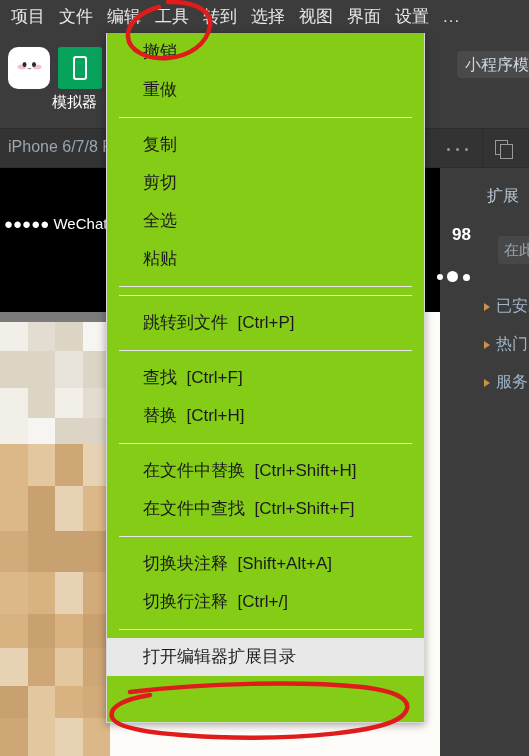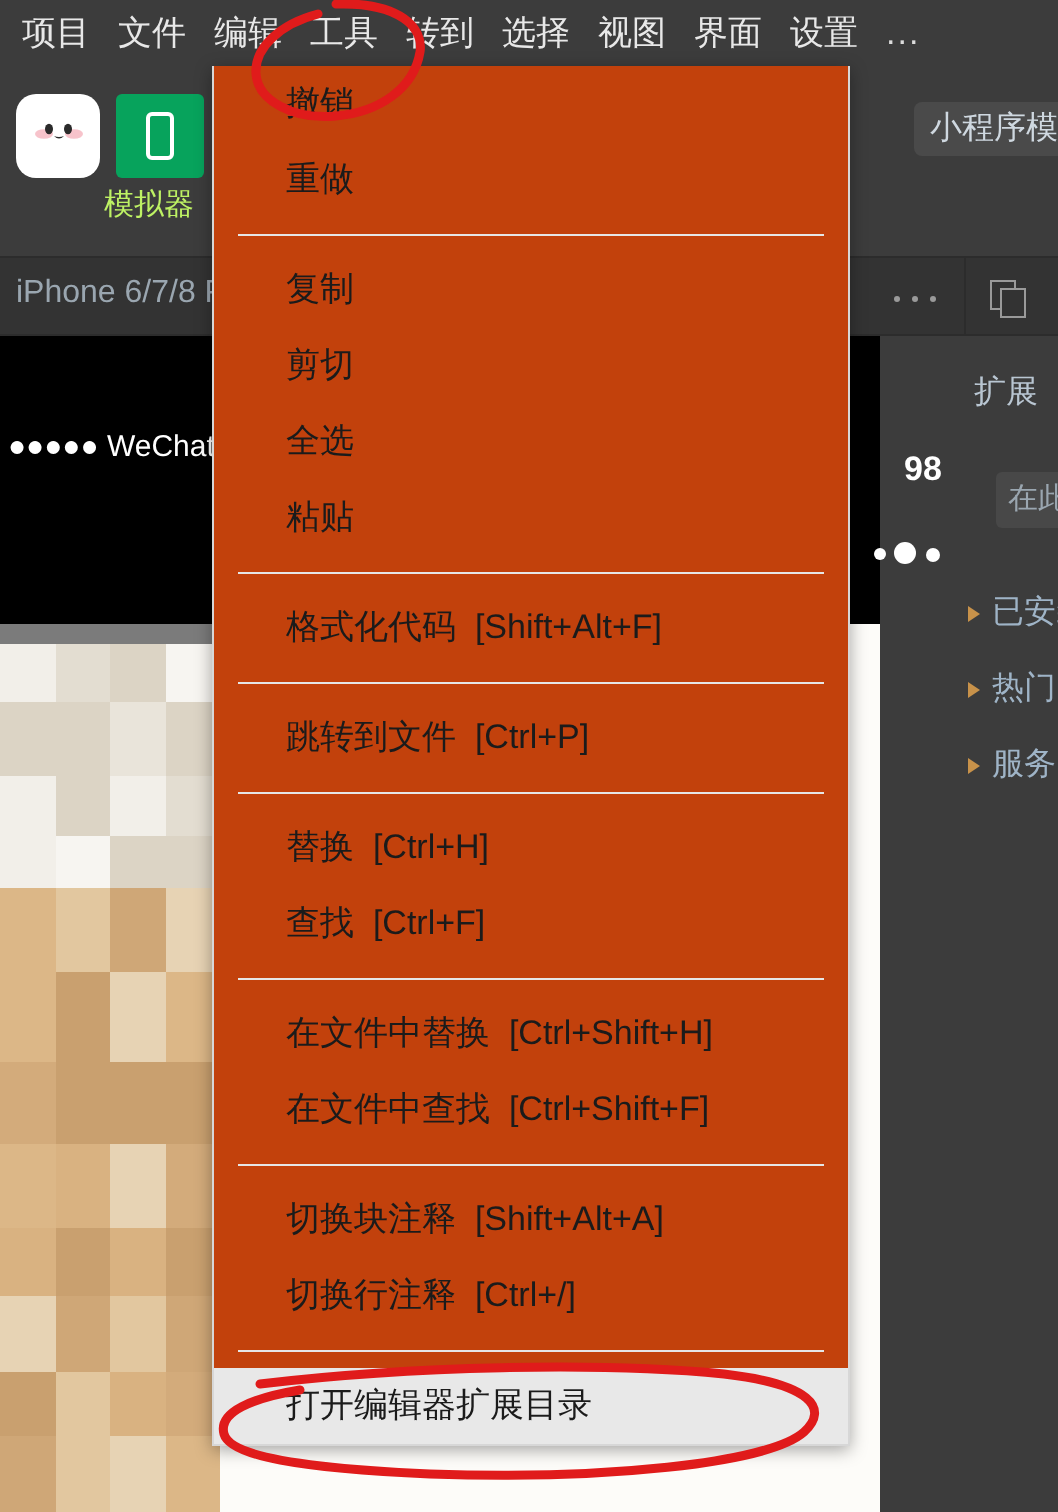--- a/index.html
+++ b/index.html
@@ -35,21 +35,21 @@
   .face{position:absolute;left:0;top:0;width:42px;height:42px;}
   .sim-btn{
     position:absolute;left:58px;top:14px;width:44px;height:42px;
     background:#07a35c;border-radius:3px;
   }
   .phone-glyph{
     position:absolute;left:15px;top:9px;width:14px;height:24px;
     border:2px solid #fff;border-radius:3px;box-sizing:border-box;
   }
   .sim-label{
-    position:absolute;left:52px;top:60px;color:#bef264;font-size:15px;
+    position:absolute;left:52px;top:60px;color:#ffffff;font-size:15px;
     white-space:nowrap;
   }
   .mini-tab{
     position:absolute;left:457px;top:18px;height:27px;
     background:#4a4a4a;border-radius:4px;padding:0 8px;
     color:#cfd8e0;font-size:16px;line-height:27px;white-space:nowrap;
     overflow:hidden;
   }
 
   .subbar{
@@ -125,21 +125,21 @@
   .tree-item .tri{
     display:inline-block;width:0;height:0;vertical-align:middle;
     border-left:6px solid #c8924a;border-top:4px solid transparent;border-bottom:4px solid transparent;
     margin-right:6px;
   }
   .tree-item .tlabel{color:#9fb4c7;font-size:16px;vertical-align:middle;}
 
   
   .menu{
     position:absolute;left:106px;top:33px;width:319px;height:690px;
-    background:#c2410c;
+    background:#84cc16;
     border:1px solid #d7d7d7;border-top:none;
     box-sizing:border-box;
     box-shadow:0 2px 8px rgba(0,0,0,.35);
   }
   .menu-group{position:relative;}
   .menu-sep{height:1px;background:#e6e6e6;margin:8px 12px 8px 12px;}
   .mi{
     height:38px;line-height:38px;padding-left:36px;box-sizing:border-box;
     color:#1b1b1b;font-size:17px;white-space:nowrap;cursor:default;
   }
@@ -292,31 +292,28 @@
         <div class="mi"><span>重做</span></div>
       </div>
       <div class="menu-sep"></div>
       <div class="menu-group">
         <div class="mi"><span>复制</span></div>
         <div class="mi"><span>剪切</span></div>
         <div class="mi"><span>全选</span></div>
         <div class="mi"><span>粘贴</span></div>
       </div>
       <div class="menu-sep"></div>
-      <div class="menu-group">
-        <div class="mi"><span>格式化代码</span><span class="acc">&nbsp;&nbsp;[Shift+Alt+F]</span></div>
-      </div>
       <div class="menu-sep"></div>
       <div class="menu-group">
         <div class="mi"><span>跳转到文件</span><span class="acc">&nbsp;&nbsp;[Ctrl+P]</span></div>
       </div>
       <div class="menu-sep"></div>
       <div class="menu-group">
+        <div class="mi"><span>查找</span><span class="acc">&nbsp;&nbsp;[Ctrl+F]</span></div>
         <div class="mi"><span>替换</span><span class="acc">&nbsp;&nbsp;[Ctrl+H]</span></div>
-        <div class="mi"><span>查找</span><span class="acc">&nbsp;&nbsp;[Ctrl+F]</span></div>
       </div>
       <div class="menu-sep"></div>
       <div class="menu-group">
         <div class="mi"><span>在文件中替换</span><span class="acc">&nbsp;&nbsp;[Ctrl+Shift+H]</span></div>
         <div class="mi"><span>在文件中查找</span><span class="acc">&nbsp;&nbsp;[Ctrl+Shift+F]</span></div>
       </div>
       <div class="menu-sep"></div>
       <div class="menu-group">
         <div class="mi"><span>切换块注释</span><span class="acc">&nbsp;&nbsp;[Shift+Alt+A]</span></div>
         <div class="mi"><span>切换行注释</span><span class="acc">&nbsp;&nbsp;[Ctrl+/]</span></div>

